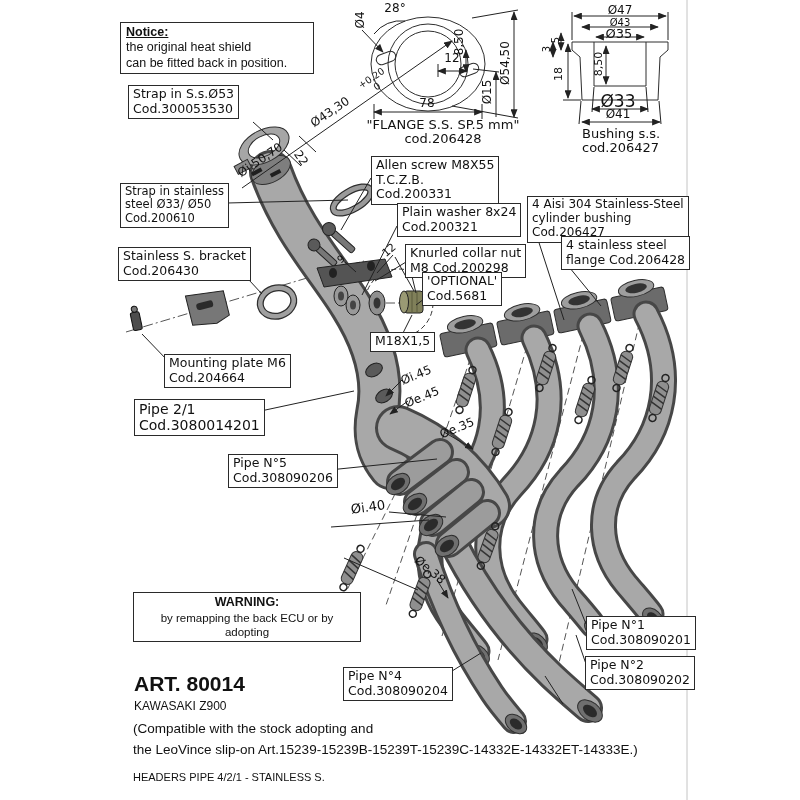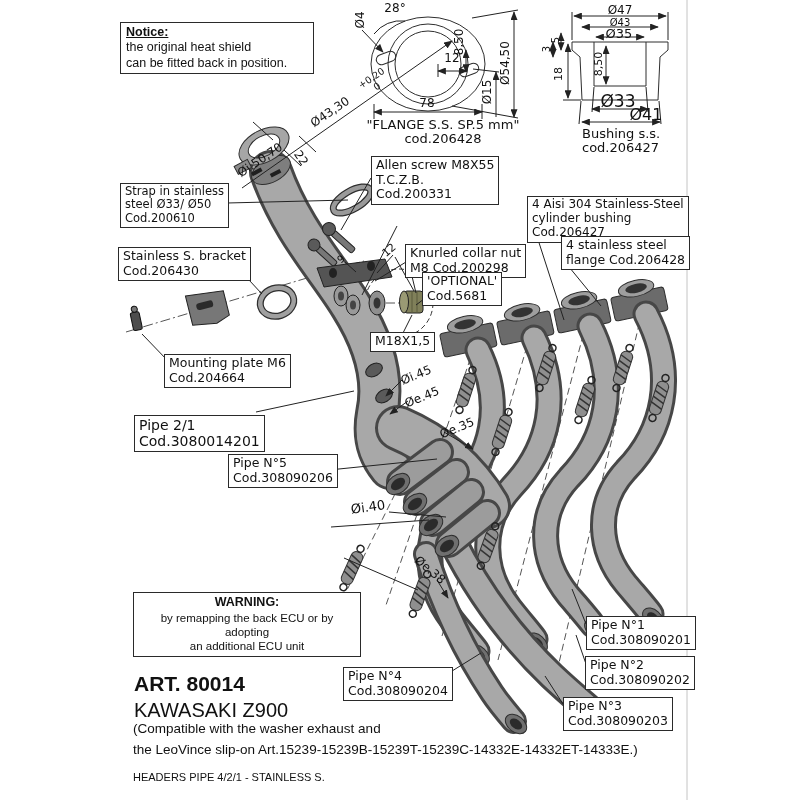--- a/index.html
+++ b/index.html
@@ -1,21 +1,21 @@
 <!DOCTYPE html>
 <html><head>
 <meta charset="utf-8">
 <style>
   html,body{margin:0;padding:0;background:#fff;}
   #canvas{position:relative;width:800px;height:800px;background:#fff;overflow:hidden;
           font-family:"DejaVu Sans",sans-serif;color:#111;}
   #art{position:absolute;left:0;top:0;z-index:0;}
   .callout{position:absolute;z-index:2;background:#fff;border:1.3px solid #2a2a2a;
            padding:1px 4px 2px 4px;font-size:12.5px;line-height:1.16;white-space:nowrap;}
-  .callout.big{font-size:14px;margin-top:16px;}
+  .callout.big{font-size:14px;}
   .callout.small{font-size:11.5px;}
   .dim{position:absolute;z-index:2;font-size:12px;white-space:nowrap;}
   .dim.small{font-size:10px;}
   .dim.ctr{text-align:center;}
   .tol{line-height:1;font-size:9.5px;}
   .notebox{position:absolute;z-index:2;background:#fff;border:1.3px solid #2a2a2a;
            padding:2px 5px;font-family:"Liberation Sans",sans-serif;font-size:12.5px;line-height:1.22;}
   .notebox .t{font-weight:bold;text-decoration:underline;}
   .warnbox{position:absolute;z-index:2;background:#fff;border:1.3px solid #2a2a2a;
            padding:2px 4px;font-family:"Liberation Sans",sans-serif;font-size:11.5px;
@@ -341,20 +341,24 @@
     <path d="M437,580 L448,598" marker-end="url(#ar)"></path>
   </g>
 </svg>
 
 <div class="notebox" style="left:120px;top:22px;width:182px">
   <div class="t">Notice:</div>
   <div>the original heat shield</div>
   <div>can be fitted back in position.</div>
 </div>
 
+<div class="callout" style="left:128px;top:85px">
+  <div>Strap in S.s.Ø53</div>
+  <div>Cod.300053530</div>
+</div>
 
 <div class="callout small" style="left:120px;top:183px">
   <div>Strap in stainless</div>
   <div>steel  Ø33/ Ø50</div>
   <div>Cod.200610</div>
 </div>
 
 <div class="callout" style="left:118px;top:247px">
   <div>Stainless S. bracket</div>
   <div>Cod.206430</div>
@@ -369,20 +373,24 @@
   <div>Pipe 2/1</div>
   <div>Cod.3080014201</div>
 </div>
 
 <div class="callout" style="left:371px;top:156px">
   <div>Allen screw M8X55</div>
   <div>T.C.Z.B.</div>
   <div>Cod.200331</div>
 </div>
 
+<div class="callout" style="left:397px;top:203px">
+  <div>Plain washer 8x24</div>
+  <div>Cod.200321</div>
+</div>
 
 <div class="callout" style="left:405px;top:244px">
   <div>Knurled collar nut</div>
   <div>M8 Cod.200298</div>
 </div>
 
 <div class="callout" style="left:422px;top:272px">
   <div>'OPTIONAL'</div>
   <div>Cod.5681</div>
 </div>
@@ -412,34 +420,29 @@
 <div class="callout" style="left:586px;top:616px">
   <div>Pipe N°1</div>
   <div>Cod.308090201</div>
 </div>
 
 <div class="callout" style="left:585px;top:656px">
   <div>Pipe N°2</div>
   <div>Cod.308090202</div>
 </div>
 
-<div class="callout" style="left:563px;top:697px">
-  <div>Pipe N°3</div>
-  <div>Cod.308090203</div>
-</div>
 
 <div class="callout" style="left:343px;top:667px">
   <div>Pipe N°4</div>
   <div>Cod.308090204</div>
 </div>
 
 <div class="warnbox" style="left:133px;top:592px;width:218px">
   <div class="t">WARNING:</div>
   <div>by remapping the back ECU or by adopting</div>
-  <div>an additional ECU unit</div>
 </div>
 
 <div class="dim" style="left:395px;top:8px;transform:translate(-50%,-50%)">28°</div>
 <div class="dim" style="left:360px;top:20px;transform:translate(-50%,-50%) rotate(-90deg)">Ø4</div>
 <div class="dim" style="left:459px;top:42px;transform:translate(-50%,-50%) rotate(-90deg)">8,50</div>
 <div class="dim" style="left:452px;top:58px;transform:translate(-50%,-50%)">12</div>
 <div class="dim" style="left:487px;top:92px;transform:translate(-50%,-50%) rotate(-90deg)">Ø15</div>
 <div class="dim" style="left:505px;top:63px;transform:translate(-50%,-50%) rotate(-90deg)">Ø54,50</div>
 <div class="dim" style="left:427px;top:103px;transform:translate(-50%,-50%)">78</div>
 <div class="dim" style="left:330px;top:112px;transform:translate(-50%,-50%) rotate(-34deg)">Ø43,30</div>
@@ -453,31 +456,31 @@
 <div class="dim" style="left:443px;top:138px;transform:translate(-50%,-50%);font-size:13px">cod.206428</div>
 
 <div class="dim" style="left:620px;top:10px;transform:translate(-50%,-50%)">Ø47</div>
 <div class="dim" style="left:620px;top:22px;transform:translate(-50%,-50%);font-size:10px">Ø43</div>
 <div class="dim" style="left:619px;top:33px;transform:translate(-50%,-50%);font-size:13px">Ø35</div>
 <div class="dim" style="left:598px;top:64px;transform:translate(-50%,-50%) rotate(-90deg);font-size:11px">8,50</div>
 <div class="dim" style="left:558px;top:74px;transform:translate(-50%,-50%) rotate(-90deg);font-size:11px">18</div>
 <div class="dim small" style="left:546px;top:49px;transform:translate(-50%,-50%) rotate(-90deg)">3</div>
 <div class="dim small" style="left:555px;top:40px;transform:translate(-50%,-50%) rotate(-90deg)">5</div>
 <div class="dim" style="left:618px;top:101px;transform:translate(-50%,-50%);font-size:17px">Ø33</div>
-<div class="dim" style="left:646px;top:114px;transform:translate(-50%,-50%);font-size:16px">Ø41</div>
+<div class="dim" style="left:618px;top:114px;transform:translate(-50%,-50%);font-size:12px">Ø41</div>
 <div class="dim" style="left:582px;top:126px;font-size:13px">Bushing s.s.</div>
 <div class="dim" style="left:582px;top:140px;font-size:13px">cod.206427</div>
 
 <div class="dim" style="left:416px;top:375px;transform:translate(-50%,-50%) rotate(-22deg)">Øi.45</div>
 <div class="dim" style="left:422px;top:397px;transform:translate(-50%,-50%) rotate(-22deg)">Øe.45</div>
 <div class="dim" style="left:457px;top:428px;transform:translate(-50%,-50%) rotate(-22deg)">Øe.35</div>
 <div class="dim" style="left:368px;top:507px;transform:translate(-50%,-50%) rotate(-8deg);font-size:13px">Øi.40</div>
 <div class="dim" style="left:430px;top:570px;transform:translate(-50%,-50%) rotate(40deg)">Øe.38</div>
 <div class="dim" style="left:389px;top:250px;transform:translate(-50%,-50%) rotate(-40deg);font-size:11px">12</div>
 <div class="dim small" style="left:341px;top:259px;transform:translate(-50%,-50%) rotate(-40deg)">9</div>
 
 <div class="ftr" style="left:134px;top:672px;font-size:21px;font-weight:bold">ART. 80014</div>
-<div class="ftr" style="left:134px;top:699px;font-size:20px">KAWASAKI Z900</div>
-<div class="ftr" style="left:133px;top:721px;font-size:13.5px">(Compatible with the washer exhaust and</div>
+<div class="ftr" style="left:134px;top:699px;font-size:12px">KAWASAKI Z900</div>
+<div class="ftr" style="left:133px;top:721px;font-size:13.5px">(Compatible with the stock adopting and</div>
 <div class="ftr" style="left:133px;top:742px;font-size:13.5px">the LeoVince slip-on Art.15239-15239B-15239T-15239C-14332E-14332ET-14333E.)</div>
 <div class="ftr" style="left:133px;top:771px;font-size:11px">HEADERS PIPE 4/2/1 - STAINLESS S.</div>
 
 </div>
 
 </body></html>

